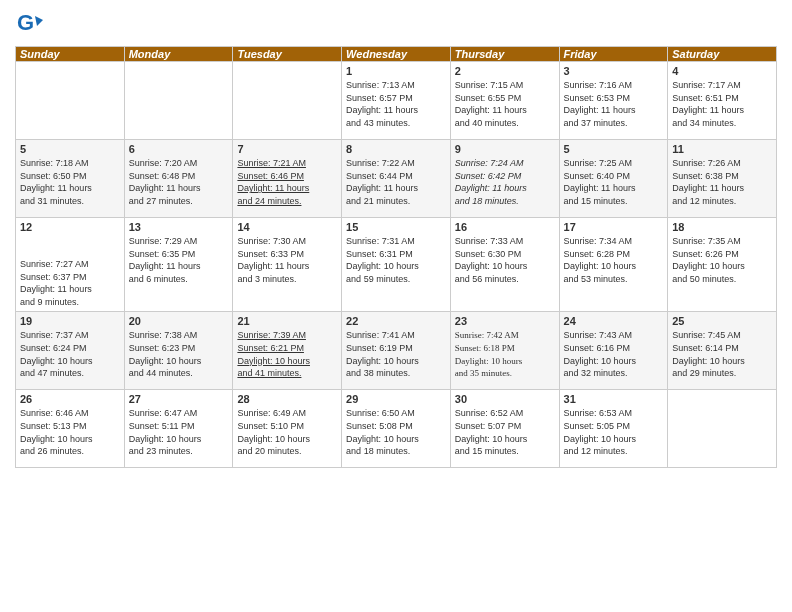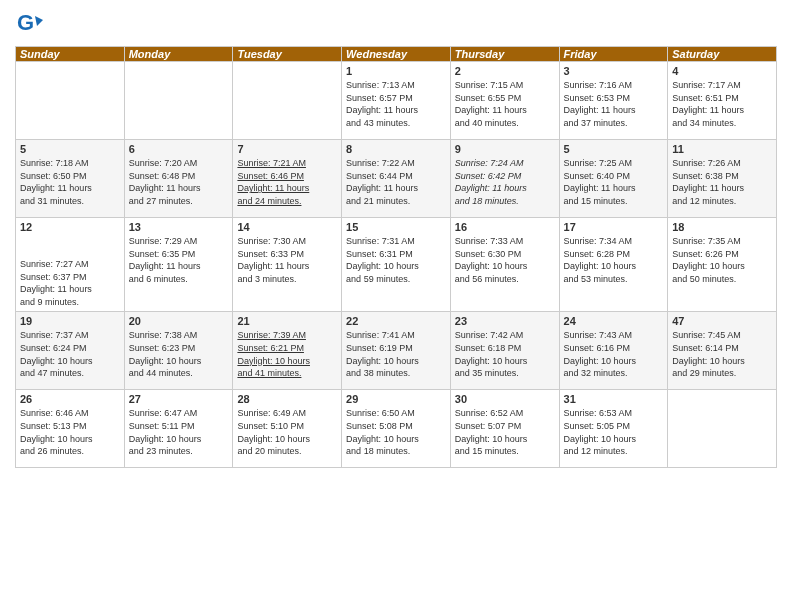--- a/index.html
+++ b/index.html
@@ -286,34 +286,34 @@
           </td>
           <td>
             <div class="day-number">22</div>
             <div class="day-info" style="white-space: pre-line;">Sunrise: 7:41 AM
 Sunset: 6:19 PM
 Daylight: 10 hours
 and 38 minutes.</div>
           </td>
           <td>
             <div class="day-number">23</div>
-            <div class="day-info" style="white-space: pre-line;">Sunrise: 7:42 AM
+            <div class="day-info" style="white-space: pre-line; font-family: Liberation Serif, serif;">Sunrise: 7:42 AM
 Sunset: 6:18 PM
 Daylight: 10 hours
 and 35 minutes.</div>
           </td>
           <td>
             <div class="day-number">24</div>
             <div class="day-info" style="white-space: pre-line;">Sunrise: 7:43 AM
 Sunset: 6:16 PM
 Daylight: 10 hours
 and 32 minutes.</div>
           </td>
           <td>
-            <div class="day-number">47</div>
+            <div class="day-number">25</div>
             <div class="day-info" style="white-space: pre-line;">Sunrise: 7:45 AM
 Sunset: 6:14 PM
 Daylight: 10 hours
 and 29 minutes.</div>
           </td>
         </tr>
         <tr>
           <td>
             <div class="day-number">26</div>
             <div class="day-info" style="white-space: pre-line;">Sunrise: 6:46 AM

